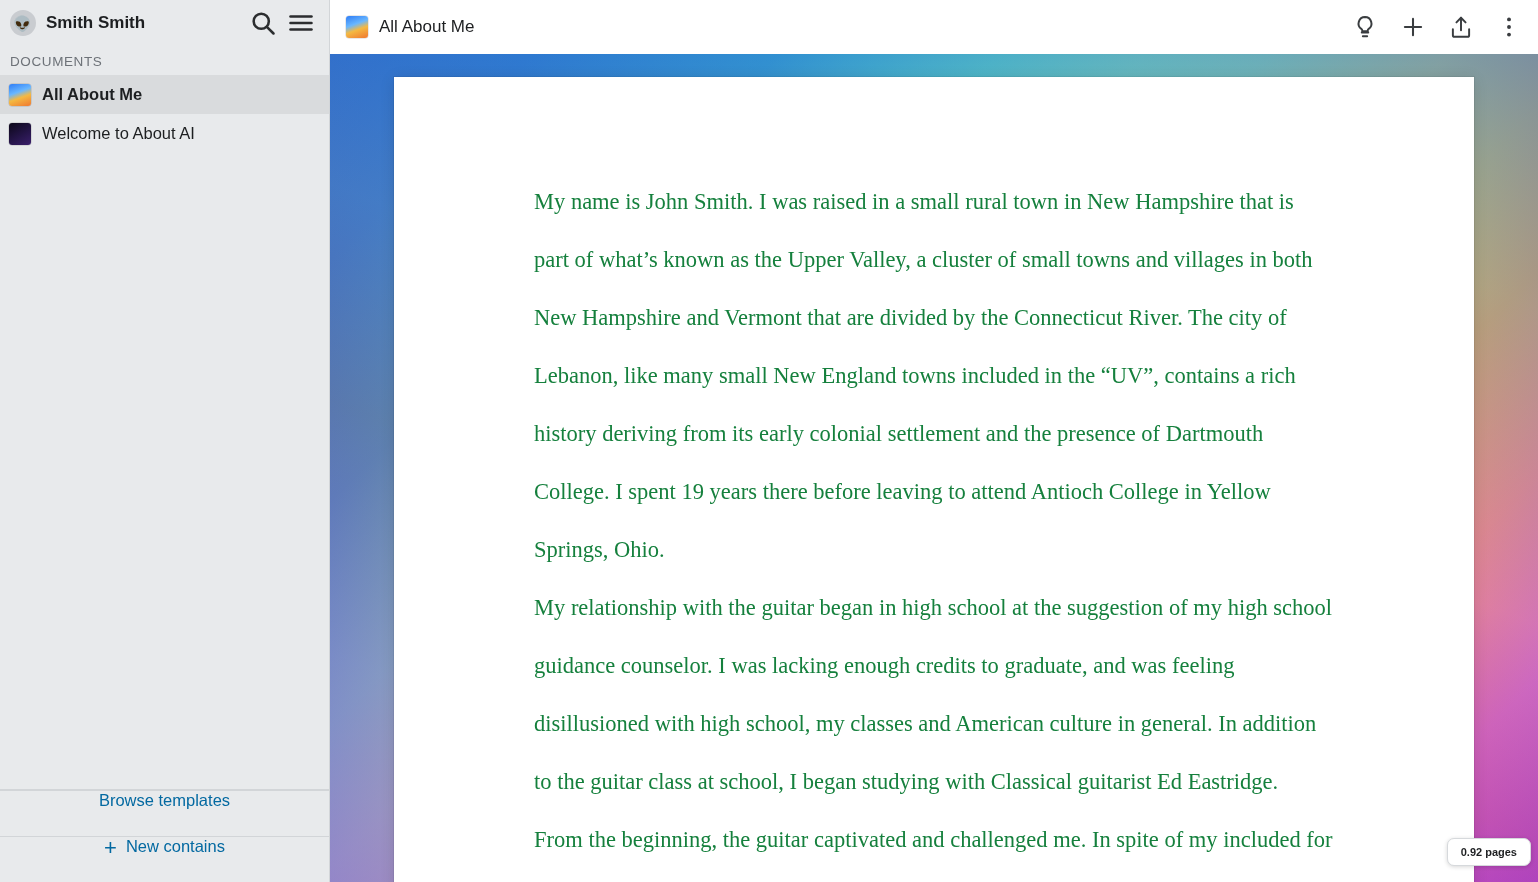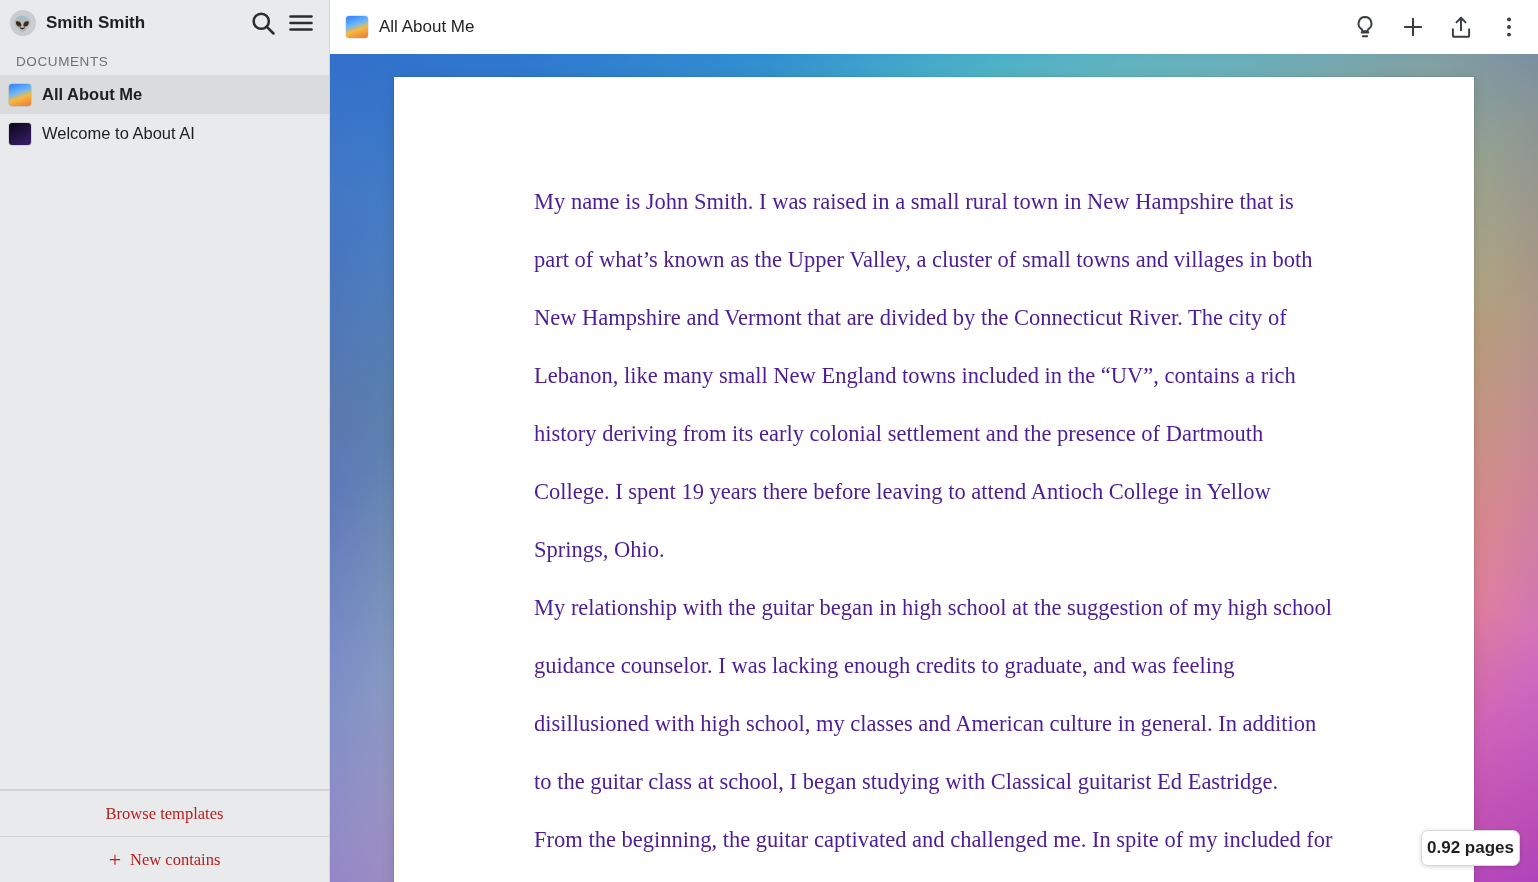--- a/index.html
+++ b/index.html
@@ -54,21 +54,20 @@
     cursor: pointer;
     color: #2b2d2f;
   }
   .sb-icon { width: 28px; height: 28px; }
   .section-label {
     font-size: 13.5px;
     letter-spacing: 0.6px;
     color: #6d7278;
     padding: 8px 0 6px 10px;
     font-weight: 400;
-    margin-left: 6px;
   }
   .doc-list { display: flex; flex-direction: column; }
   .doc-item {
     height: 39px;
     display: flex;
     align-items: center;
     gap: 11px;
     padding: 0 10px 0 9px;
     cursor: pointer;
     font-size: 16.5px;
@@ -92,27 +91,26 @@
   }
   .sidebar-spacer { flex: 1 1 auto; }
   .sidebar-footer {
     display: flex;
     flex-direction: column;
     border-top: 1px solid #d2d5d8;
   }
   .footer-btn {
     height: 46px;
     display: flex;
-    align-items: center;
+    align-items: flex-start;
     justify-content: center;
     gap: 9px;
     font-size: 16.5px;
-    color: #b91c1c;
+    color: #0369a1;
     cursor: pointer;
-    font-family: Liberation Serif, serif;
   }
   .footer-btn.divider { border-top: 1px solid #d2d5d8; }
   .plus-glyph { font-size: 22px; line-height: 1; font-weight: 300; }
 
   
   .main {
     flex: 1 1 auto;
     height: 882px;
     display: flex;
     flex-direction: column;
@@ -180,33 +178,33 @@
     bottom: -20px;
     background: #ffffff;
     box-shadow: 0 0 0 1px rgba(0,0,0,0.06), 0 2px 14px rgba(0,0,0,0.12);
     overflow: hidden;
     padding: 96px 140px 0 140px;
   }
   .doc-body {
     font-family: "Liberation Serif", serif;
     font-size: 22.5px;
     line-height: 58px;
-    color: #4c1d95;
+    color: #15803d;
   }
   .doc-body p { margin: 0; }
 
   .page-count {
     position: absolute;
-    right: 18px;
+    right: 7px;
     bottom: 16px;
     background: #ffffff;
     border: 1px solid #d6d9dc;
     border-radius: 7px;
-    padding: 7px 5px;
-    font-size: 17px;
+    padding: 7px 13px;
+    font-size: 11px;
     font-weight: 700;
     color: #1d1f21;
     box-shadow: 0 1px 4px rgba(0,0,0,0.16);
   }
 </style>
 </head>
 <body>
 
 <div id="app">
 

